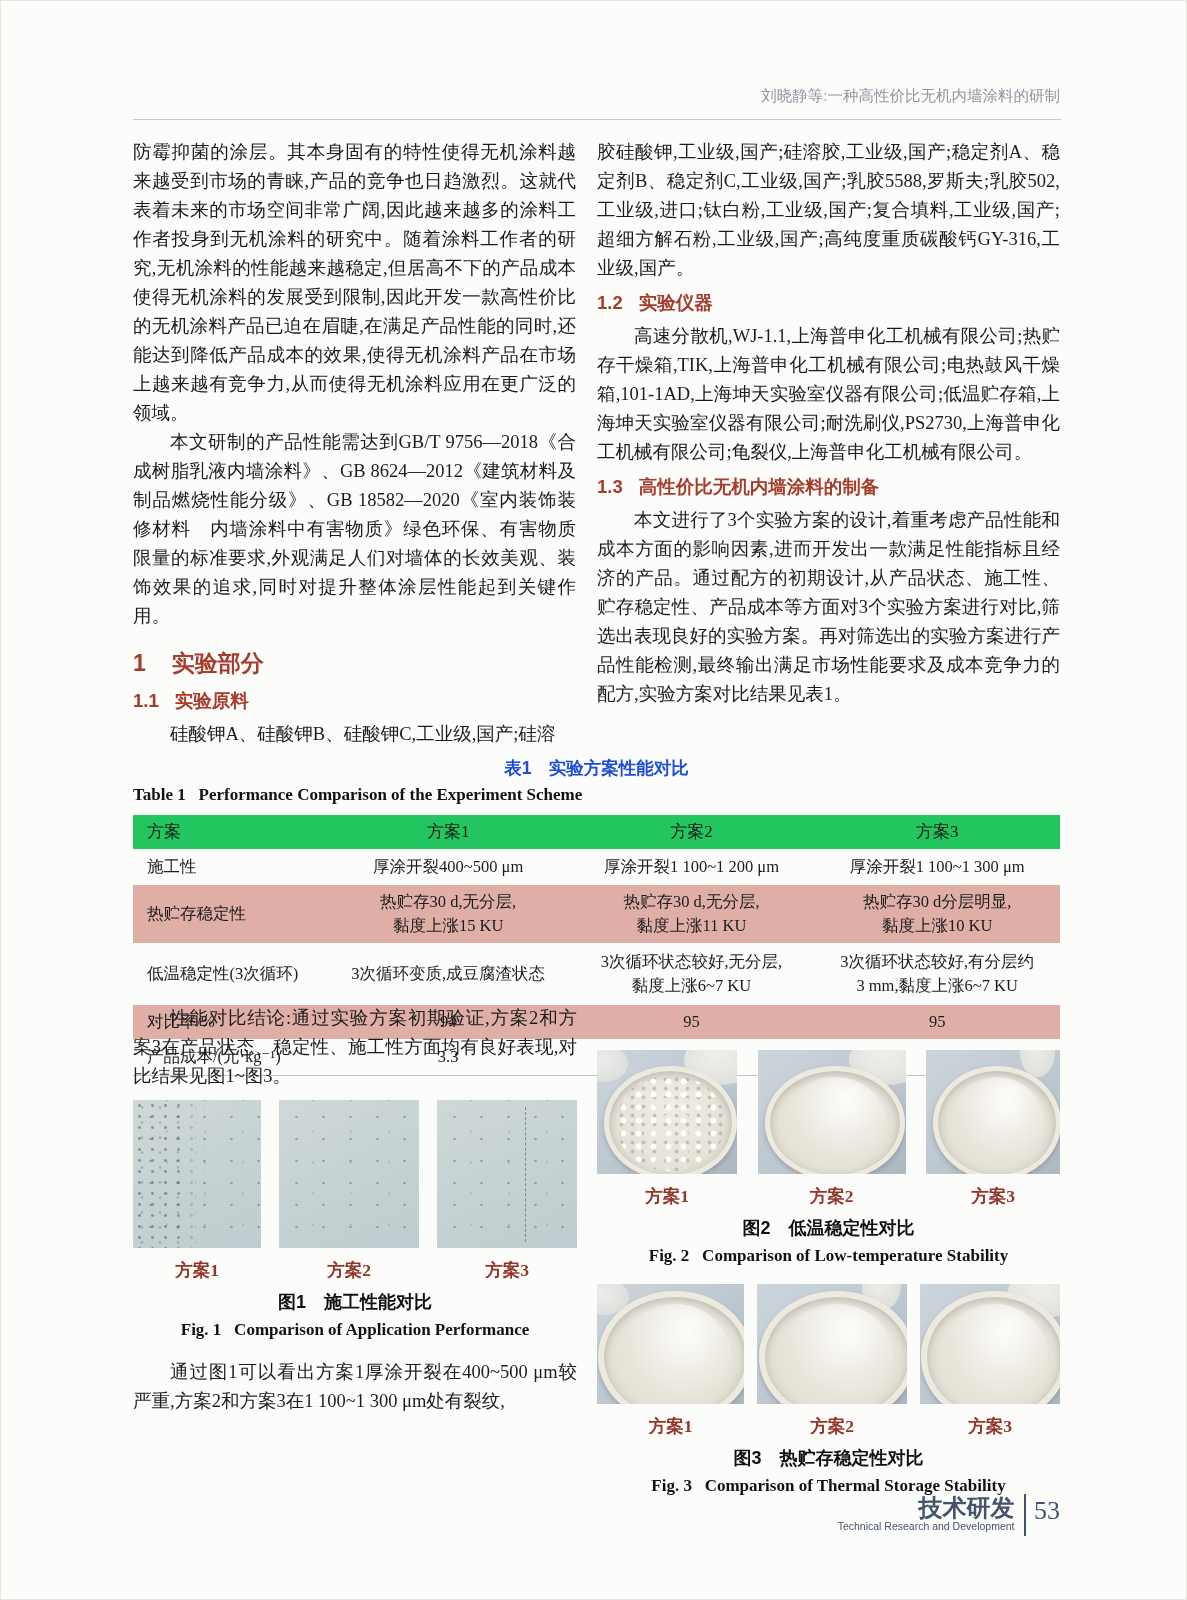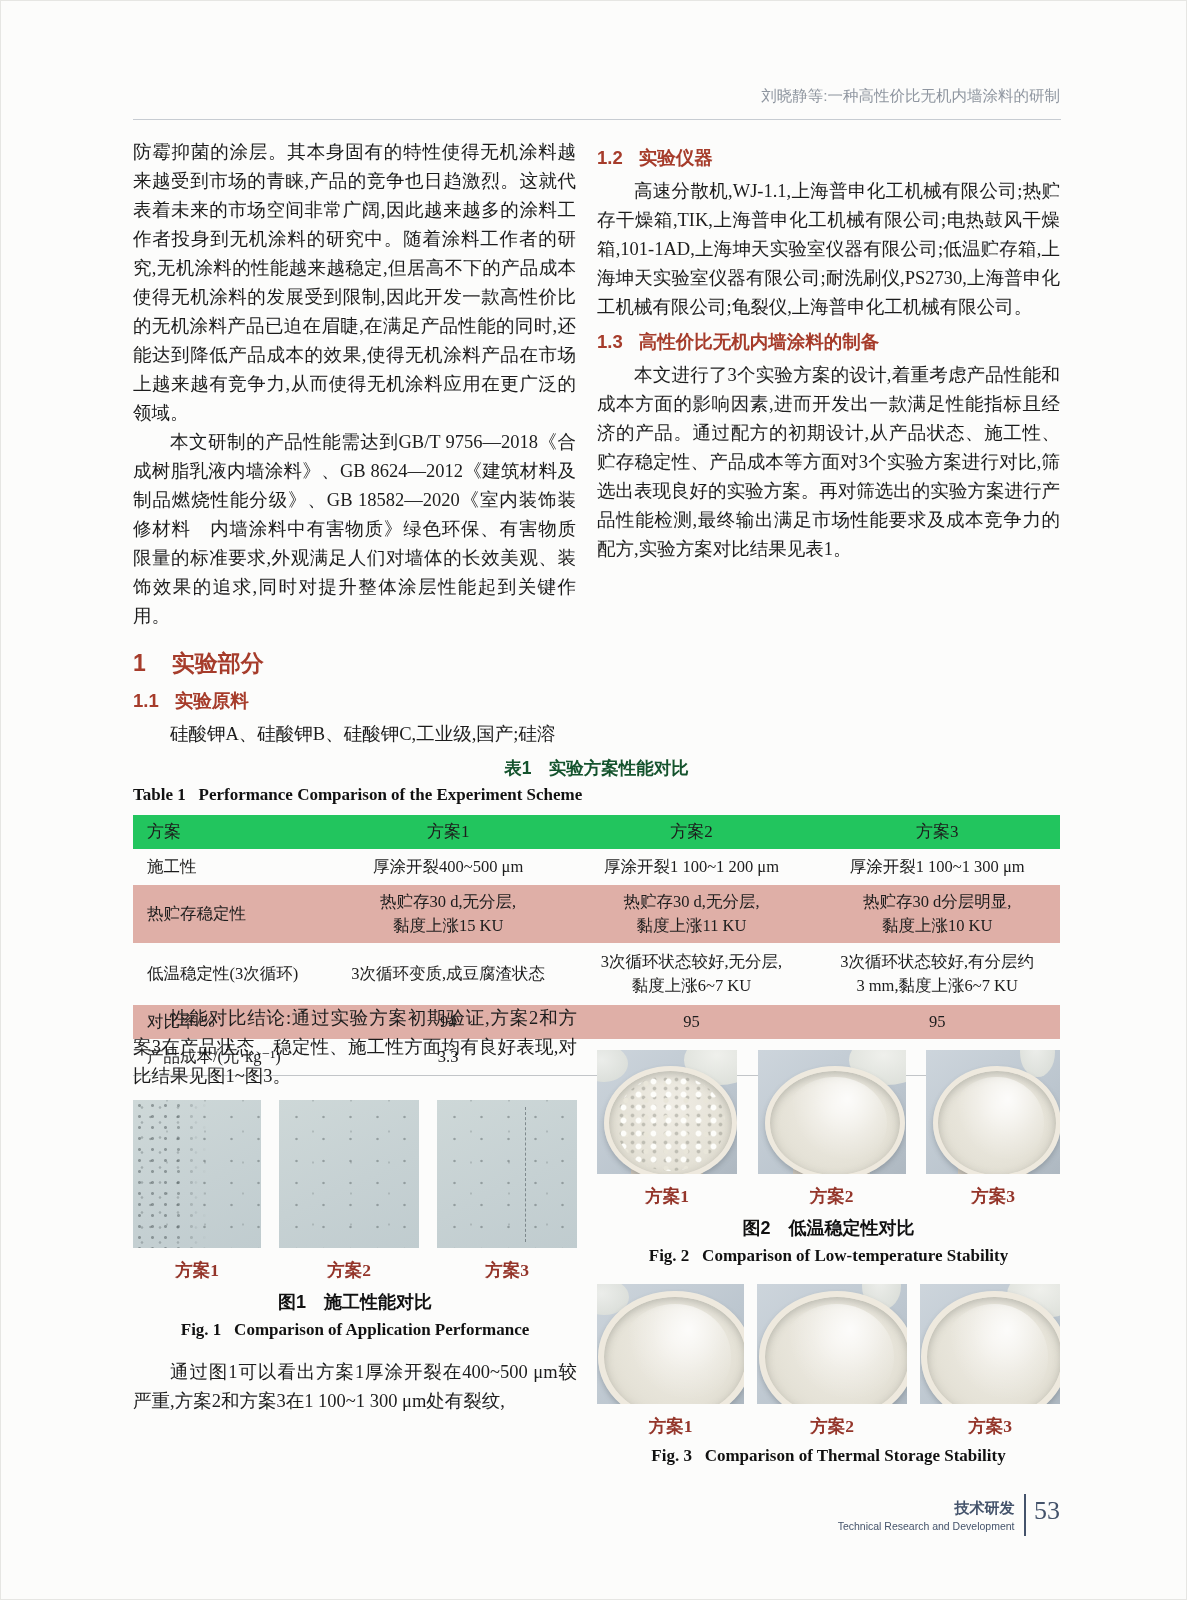--- a/index.html
+++ b/index.html
@@ -18,21 +18,21 @@
   .indent{text-indent:2em;}
   .h1{font-family:"Liberation Sans","DejaVu Sans",sans-serif;font-weight:bold;color:#a63c2b;
       font-size:23px;margin:17px 0 9px 0;text-align:left;text-indent:0;line-height:30px;}
   .h1 .num{margin-right:26px;}
   .h2{font-family:"Liberation Sans","DejaVu Sans",sans-serif;font-weight:bold;color:#a63c2b;
       font-size:18.5px;margin:6px 0 5px 0;text-align:left;text-indent:0;line-height:28px;}
   .h2 .num{margin-right:16px;}
   
   .table-block{position:absolute;left:133px;top:756px;width:927px;}
   .tbl-title-cn{text-align:center;font-family:"Liberation Sans","DejaVu Sans",sans-serif;
-      font-weight:bold;font-size:17.5px;color:#14532d;white-space:pre-wrap;}
+      font-weight:bold;font-size:17.5px;color:#1d4ed8;white-space:pre-wrap;}
   .tbl-title-en{text-align:left;font-family:"Liberation Serif","DejaVu Serif",serif;
       font-weight:bold;font-size:17px;color:#111;margin-top:5px;white-space:pre-wrap;}
   table.cmp{border-collapse:collapse;table-layout:fixed;width:927px;margin-top:10px;
       font-size:16.5px;line-height:24px;}
   table.cmp td{padding:3px 6px;text-align:center;vertical-align:middle;white-space:pre-line;}
   table.cmp td.c0{text-align:left;padding-left:14px;}
   tr.shade{background:#dfafa7;}
   tr.thead{background:#22c55e;}
   tr.thead td{font-size:17px;height:28px;}
   tr.rlast td{border-bottom:1.6px solid #c2c5c8;}
@@ -105,21 +105,21 @@
   .lbl-f1-1{width:128px;} .lbl-f1-2{width:140px;} .lbl-f1-3{width:140px;}
   .lbl-f2-1{width:140px;} .lbl-f2-2{width:148px;} .lbl-f2-3{width:134px;}
   .lbl-f3-1{width:147px;} .lbl-f3-2{width:150px;} .lbl-f3-3{width:140px;}
   .fig2-block{margin-top:6px;}
   .fig3-block{margin-top:16px;}
   
   .footer{position:absolute;right:127px;top:1494px;display:flex;align-items:center;
       color:#44536b;}
   .footer-left{text-align:right;}
   .footer-cn{font-family:"Liberation Sans","DejaVu Sans",sans-serif;font-weight:bold;
-      font-size:15px;line-height:22px;}
+      font-size:24px;line-height:22px;}
   .footer-en{font-family:Liberation Sans, sans-serif;font-size:10.5px;line-height:14px;}
   .footer-bar{width:2.5px;height:42px;background:#44536b;margin:0 8px 0 9px;}
   .footer-page{font-family:"Liberation Serif","DejaVu Serif",serif;font-size:26px;padding-bottom:8px;}
 </style>
 </head>
 <body>
 
 <div class="page">
 
   <div class="running-head">刘晓静等:一种高性价比无机内墙涂料的研制</div>
@@ -131,20 +131,21 @@
     <div class="h1">
       <span class="num">1</span><span>实验部分</span>
     </div>
     <div class="h2">
       <span class="num">1.1</span><span>实验原料</span>
     </div>
     <p class="para indent">硅酸钾A、硅酸钾B、硅酸钾C,工业级,国产;硅溶</p>
   </div>
 
   <div class="col col-right-top">
+    <p class="para">胶硅酸钾,工业级,国产;硅溶胶,工业级,国产;稳定剂A、稳定剂B、稳定剂C,工业级,国产;乳胶5588,罗斯夫;乳胶502,工业级,进口;钛白粉,工业级,国产;复合填料,工业级,国产;超细方解石粉,工业级,国产;高纯度重质碳酸钙GY-316,工业级,国产。</p>
     <div class="h2">
       <span class="num">1.2</span><span>实验仪器</span>
     </div>
     <p class="para indent">高速分散机,WJ-1.1,上海普申化工机械有限公司;热贮存干燥箱,TIK,上海普申化工机械有限公司;电热鼓风干燥箱,101-1AD,上海坤天实验室仪器有限公司;低温贮存箱,上海坤天实验室仪器有限公司;耐洗刷仪,PS2730,上海普申化工机械有限公司;龟裂仪,上海普申化工机械有限公司。</p>
     <div class="h2">
       <span class="num">1.3</span><span>高性价比无机内墙涂料的制备</span>
     </div>
     <p class="para indent">本文进行了3个实验方案的设计,着重考虑产品性能和成本方面的影响因素,进而开发出一款满足性能指标且经济的产品。通过配方的初期设计,从产品状态、施工性、贮存稳定性、产品成本等方面对3个实验方案进行对比,筛选出表现良好的实验方案。再对筛选出的实验方案进行产品性能检测,最终输出满足市场性能要求及成本竞争力的配方,实验方案对比结果见表1。</p>
   </div>
 
@@ -304,20 +305,21 @@
           <div class="bucket">
             <div class="gloss"></div>
           </div>
         </div>
       </div>
       <div class="fig-labels">
         <span class="lbl-f3-1">方案1</span>
         <span class="lbl-f3-2">方案2</span>
         <span class="lbl-f3-3">方案3</span>
       </div>
+      <div class="cap-cn">图3　热贮存稳定性对比</div>
       <div class="cap-en">Fig. 3   Comparison of Thermal Storage Stability</div>
     </div>
   </div>
 
   <div class="footer">
     <div class="footer-left">
       <div class="footer-cn">技术研发</div>
       <div class="footer-en">Technical Research and Development</div>
     </div>
     <div class="footer-bar"></div>

